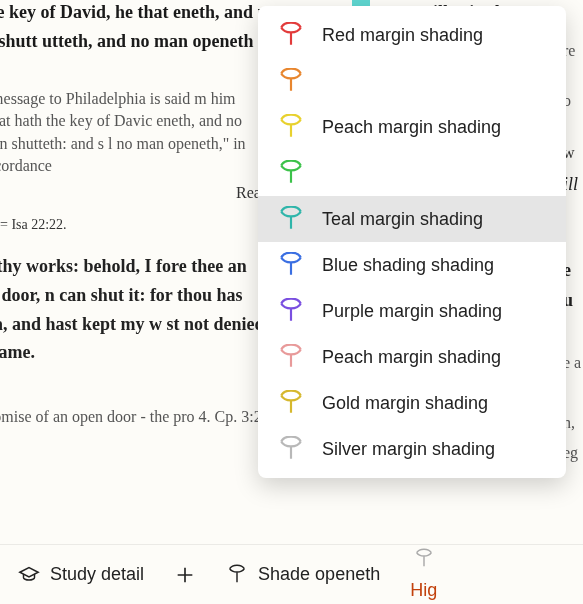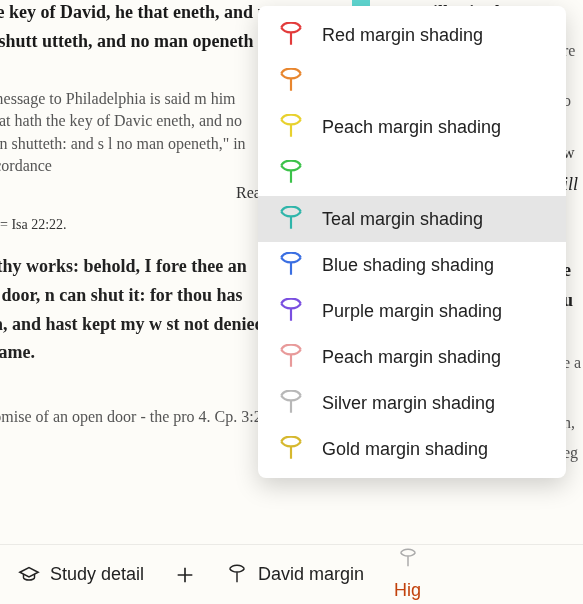--- a/index.html
+++ b/index.html
@@ -195,33 +195,33 @@
     <div class="menu-item">
       <svg viewBox="0 0 24 24" class="sw">
         <path d="M3 5c3 6 15 6 18 0" fill="none" stroke="#e89a9a" stroke-width="2"></path>
         <path d="M3 5c3-6 15-6 18 0" fill="none" stroke="#e89a9a" stroke-width="2"></path>
         <path d="M12 10v11" fill="none" stroke="#e89a9a" stroke-width="2"></path>
       </svg>
       <span class="lbl">Peach margin shading</span>
     </div>
     <div class="menu-item">
       <svg viewBox="0 0 24 24" class="sw">
+        <path d="M3 5c3 6 15 6 18 0" fill="none" stroke="#d6b82e" stroke-width="2"></path>
+        <path d="M3 5c3-6 15-6 18 0" fill="none" stroke="#d6b82e" stroke-width="2"></path>
+        <path d="M12 10v11" fill="none" stroke="#d6b82e" stroke-width="2"></path>
+      </svg>
+      <span class="lbl">Gold margin shading</span>
+    </div>
+    <div class="menu-item">
+      <svg viewBox="0 0 24 24" class="sw">
         <path d="M3 5c3 6 15 6 18 0" fill="none" stroke="#b8b8b8" stroke-width="2"></path>
         <path d="M3 5c3-6 15-6 18 0" fill="none" stroke="#b8b8b8" stroke-width="2"></path>
         <path d="M12 10v11" fill="none" stroke="#b8b8b8" stroke-width="2"></path>
       </svg>
       <span class="lbl">Silver margin shading</span>
-    </div>
-    <div class="menu-item">
-      <svg viewBox="0 0 24 24" class="sw">
-        <path d="M3 5c3 6 15 6 18 0" fill="none" stroke="#d6b82e" stroke-width="2"></path>
-        <path d="M3 5c3-6 15-6 18 0" fill="none" stroke="#d6b82e" stroke-width="2"></path>
-        <path d="M12 10v11" fill="none" stroke="#d6b82e" stroke-width="2"></path>
-      </svg>
-      <span class="lbl">Gold margin shading</span>
     </div>
   </div>
 
 <div class="toolbar">
   <div class="tb-item">
     <svg class="tb-icon" viewBox="0 0 24 24" fill="none" stroke="#222" stroke-width="1.6">
         <path d="M2 9l10-5 10 5-10 5z"></path>
         <path d="M6 11v4c0 1 2.5 2.5 6 2.5s6-1.5 6-2.5v-4"></path>
       </svg>
     <span>Study detail</span>
@@ -230,21 +230,21 @@
     <svg class="tb-icon" viewBox="0 0 24 24" fill="none" stroke="#222" stroke-width="1.8">
         <path d="M12 4v16M4 12h16"></path>
       </svg>
   </div>
   <div class="tb-item">
     <svg class="tb-icon" viewBox="0 0 24 24" fill="none" stroke="#222" stroke-width="1.6">
         <path d="M4 5c3 5 13 5 16 0"></path>
         <path d="M4 5c3-5 13-5 16 0"></path>
         <path d="M12 9v11"></path>
       </svg>
-    <span>David margin</span>
+    <span>Shade openeth</span>
   </div>
   <div class="tb-item dim">
     <svg class="tb-icon" viewBox="0 0 24 24" fill="none" stroke="#aaa" stroke-width="1.6">
         <path d="M4 5c3 5 13 5 16 0"></path>
         <path d="M4 5c3-5 13-5 16 0"></path>
         <path d="M12 9v11"></path>
       </svg>
     <span>Hig</span>
   </div>
 </div>

